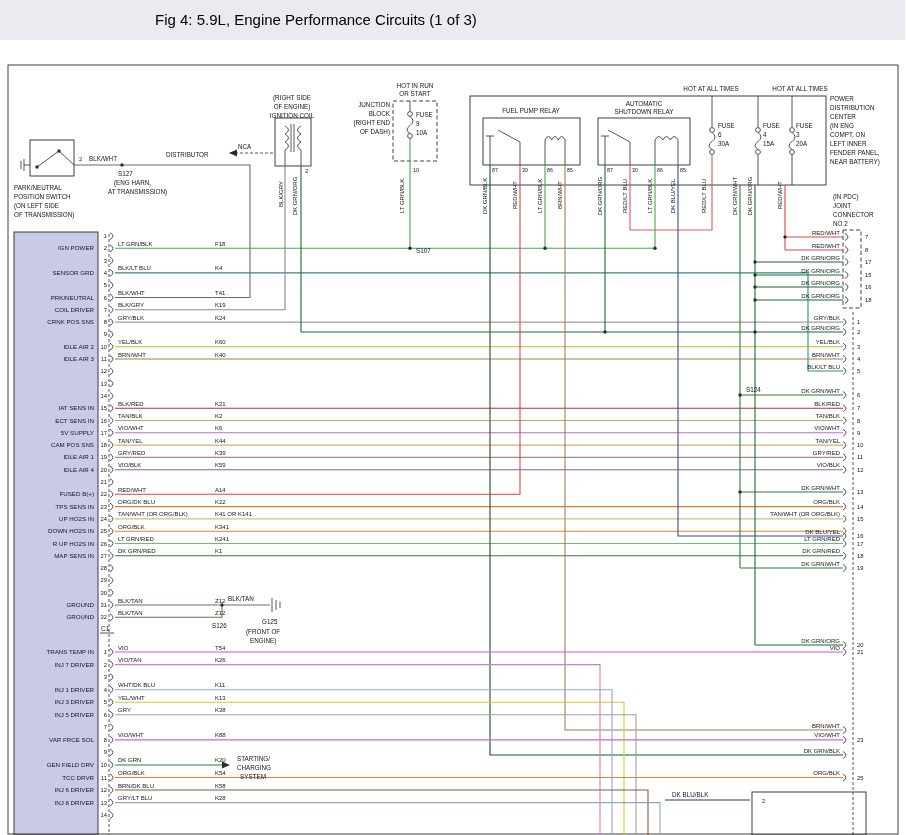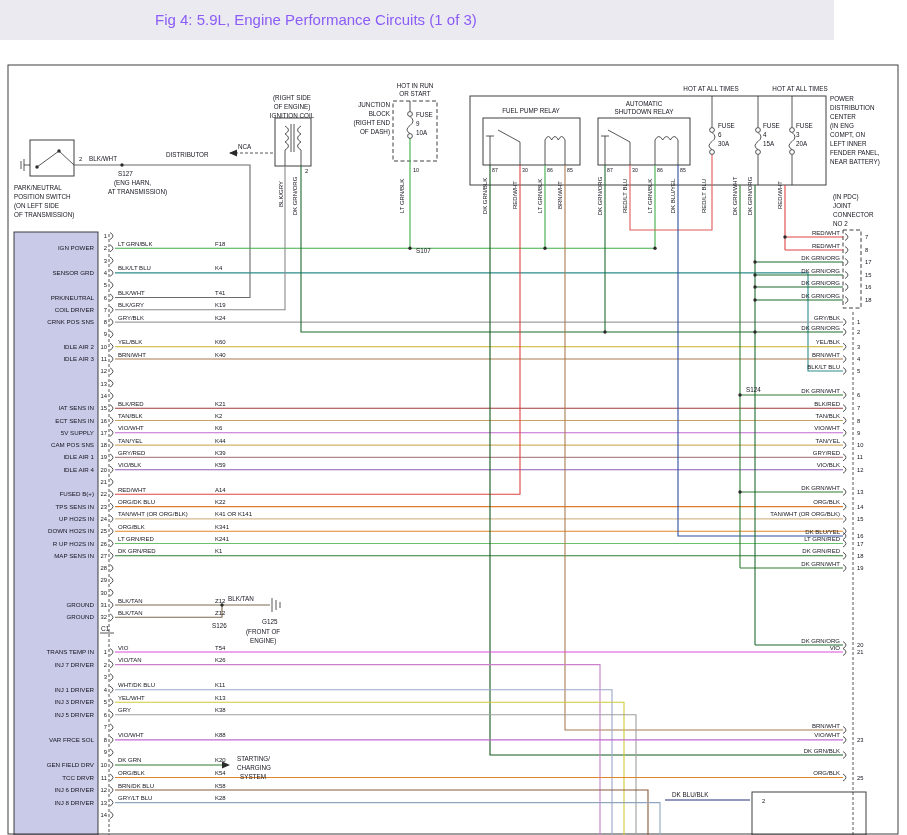--- a/index.html
+++ b/index.html
@@ -1,19 +1,19 @@
 <!DOCTYPE html>
 <html><head>
 <meta charset="utf-8">
 <style>
   html,body{margin:0;padding:0;background:#fff;width:907px;height:835px;overflow:hidden;
     font-family:"Liberation Sans",sans-serif;}
   #page{position:relative;width:907px;height:835px;}
-  #figure-header{position:absolute;left:0;top:0;width:834px;height:40px;background:#ebeaf1;
-    color:#8b5cf6;font-size:15px;line-height:40px;padding-left:155px;box-sizing:border-box;}
+  #figure-header{position:absolute;left:0;top:0;width:905px;height:40px;background:#ebeaf1;
+    color:#000000;font-size:15px;line-height:40px;padding-left:155px;box-sizing:border-box;}
   #diagram-svg{position:absolute;left:0;top:0;width:907px;height:835px;}
   #diagram-svg text{font-family:"Liberation Sans","DejaVu Sans",sans-serif;}
 </style>
 </head>
 <body>
 
 <div id="page">
   <div id="figure-header">
     <span>Fig 4: 5.9L, Engine Performance Circuits (1 of 3)</span>
   </div>

